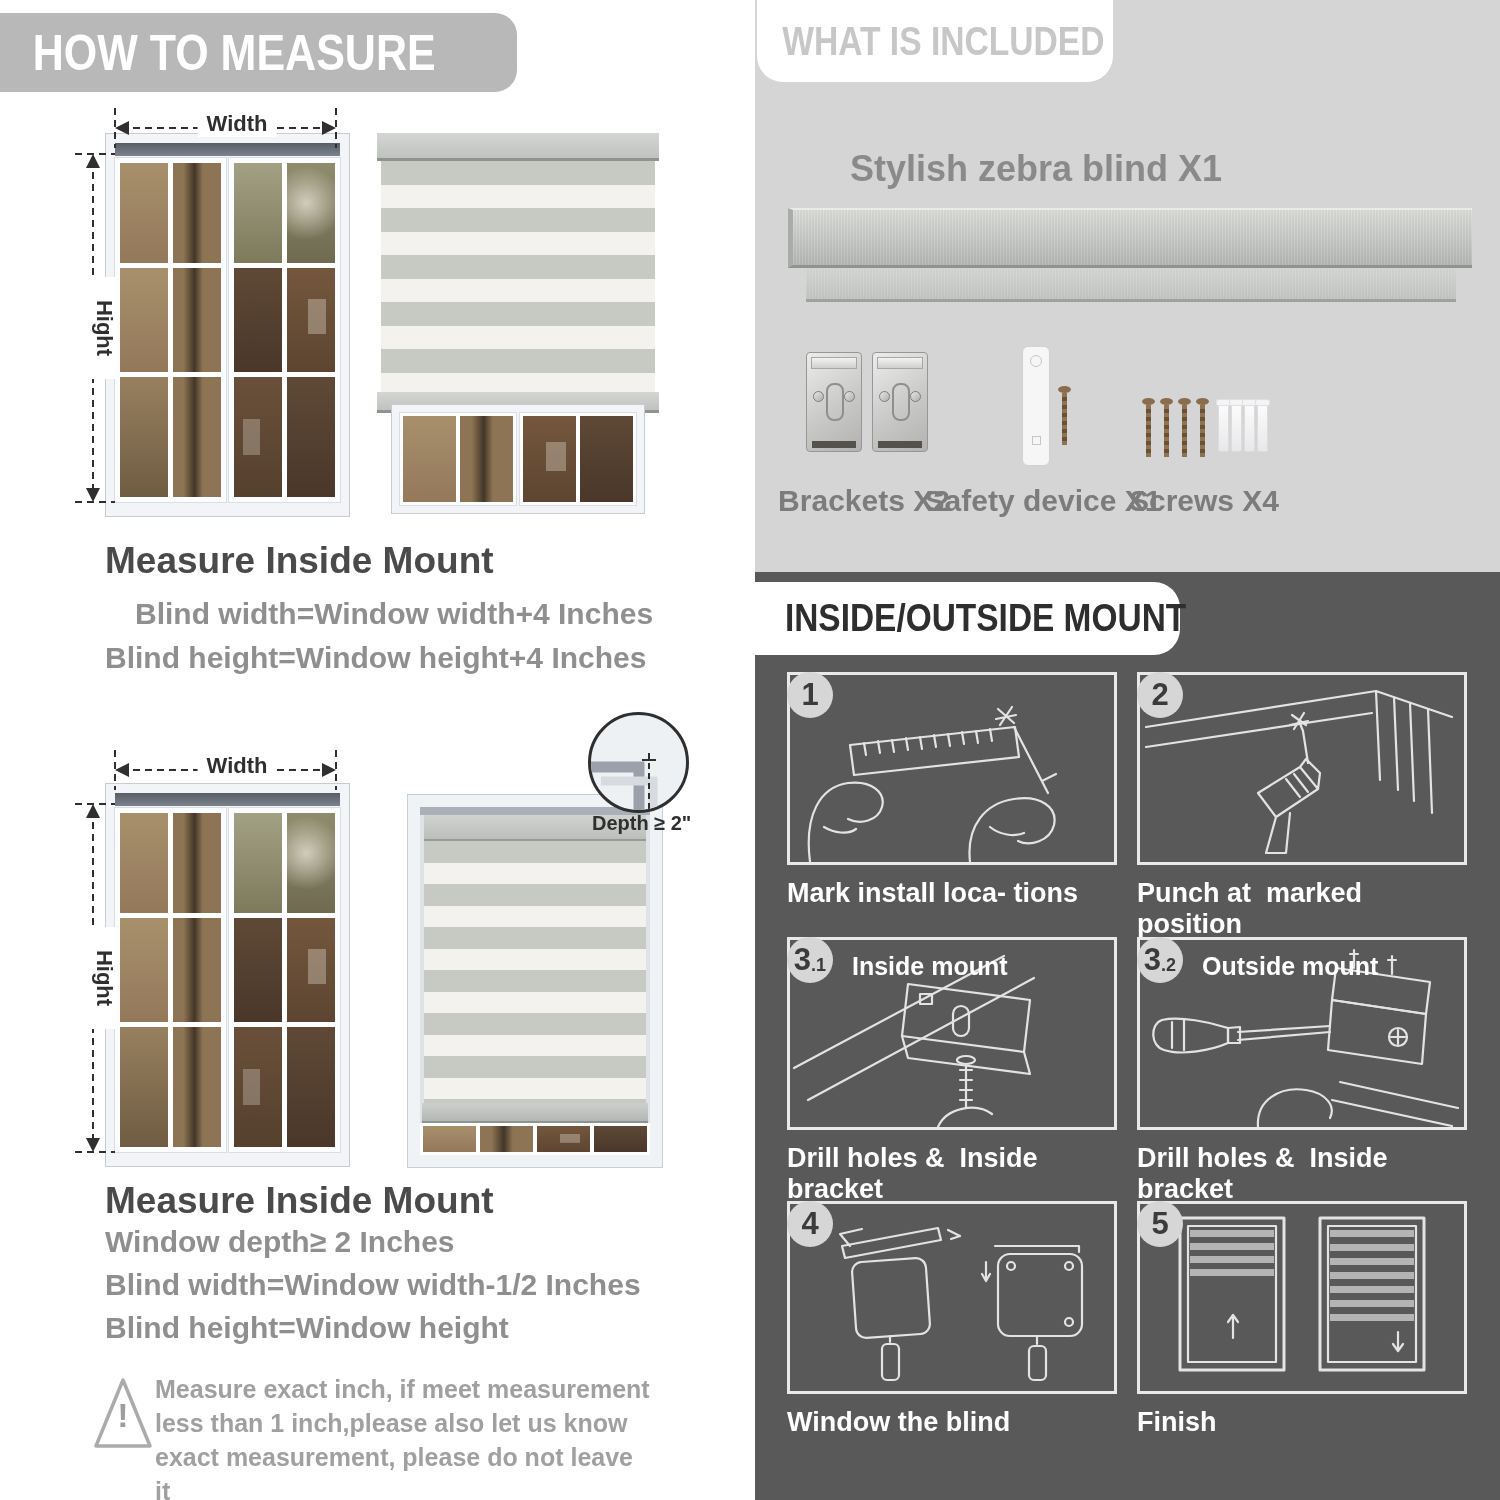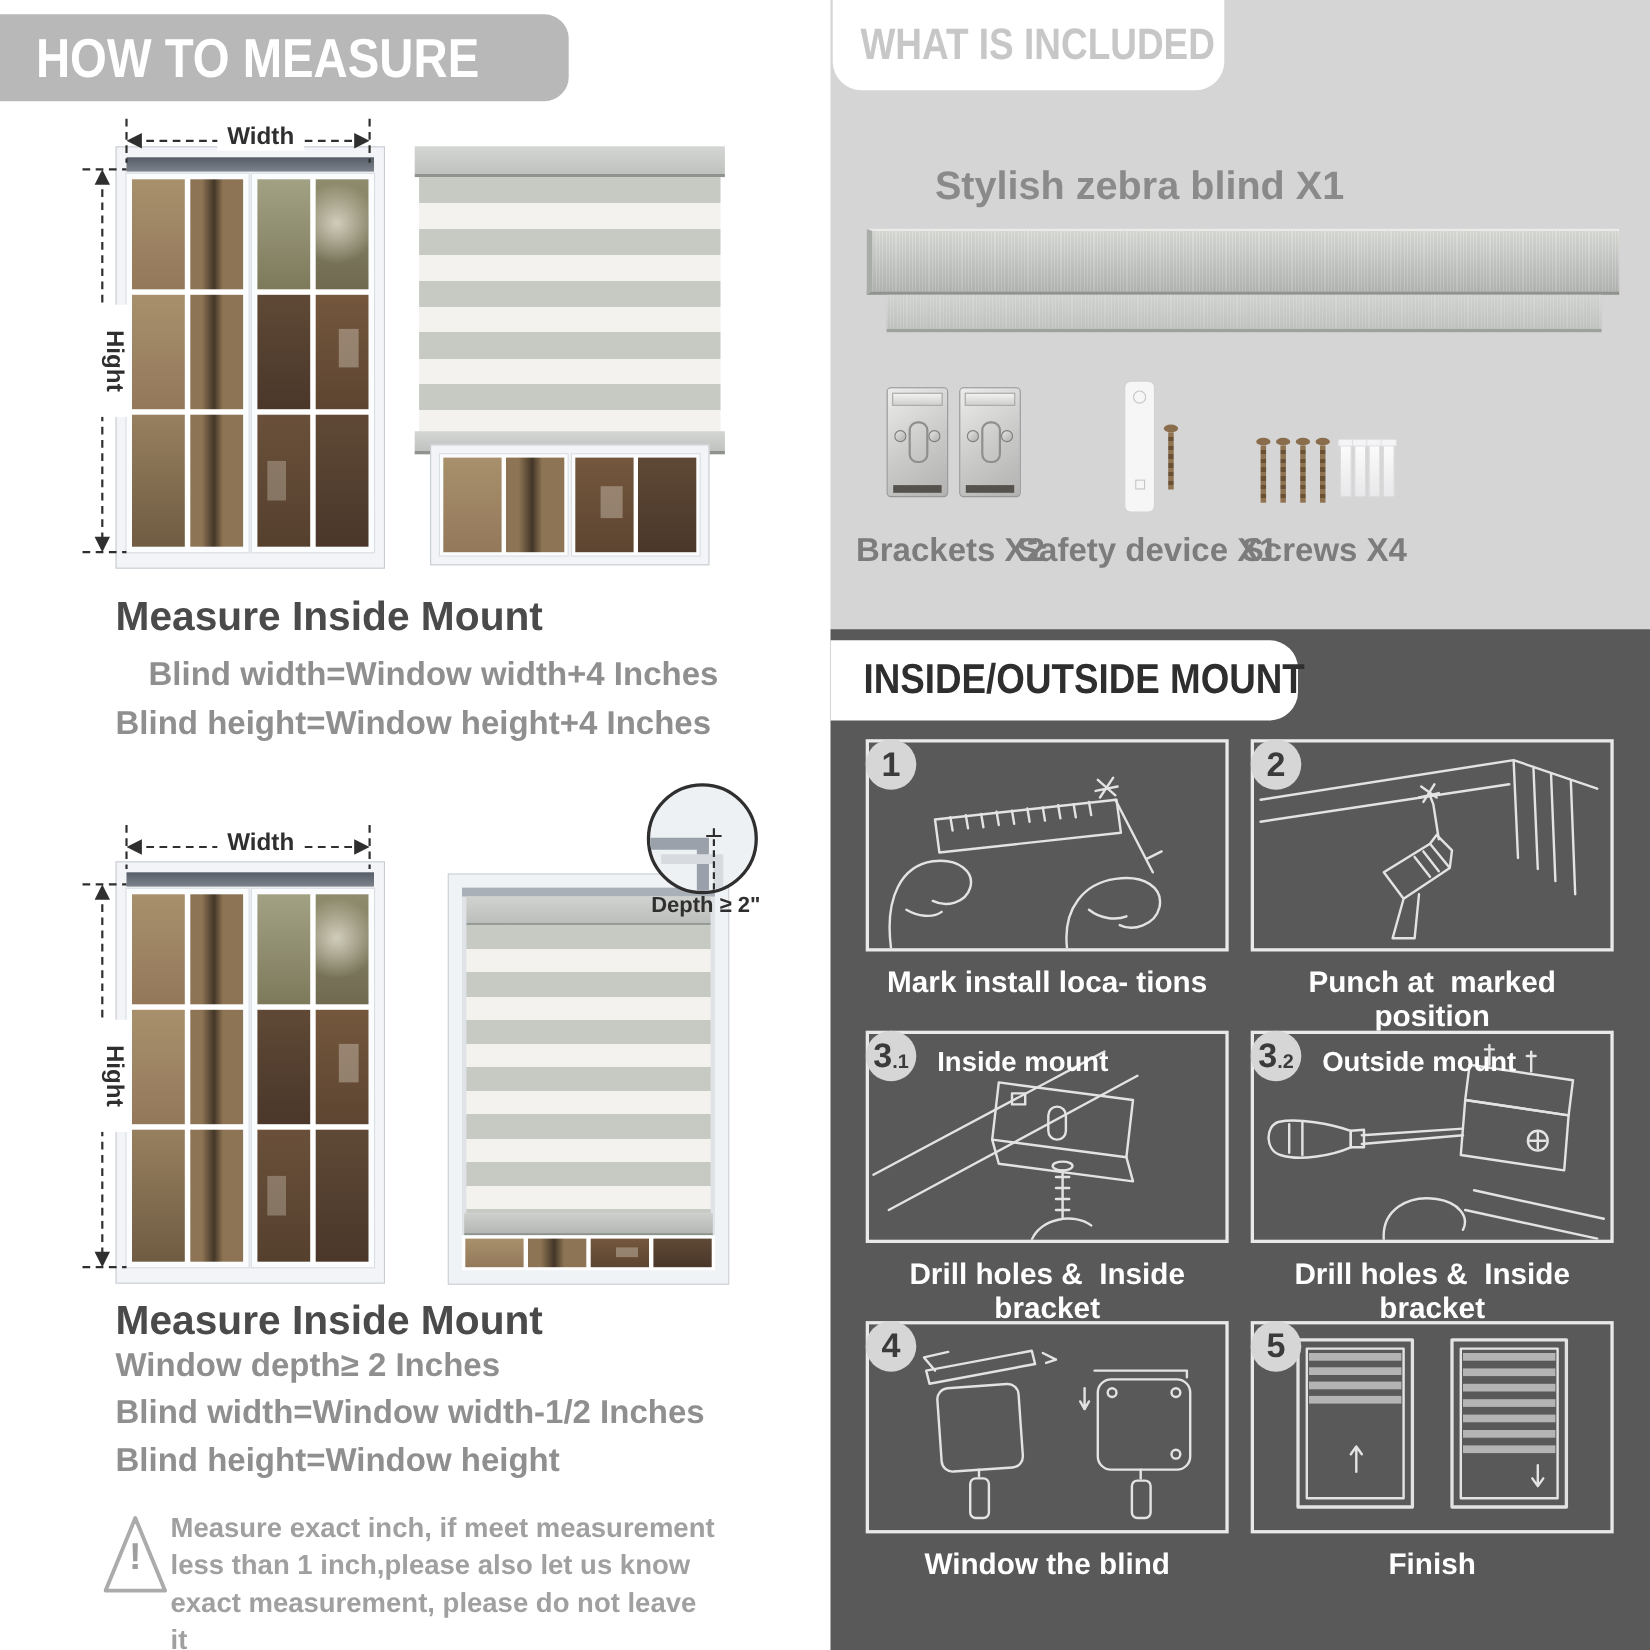--- a/index.html
+++ b/index.html
@@ -81,21 +81,21 @@
   .safety{width:26px;height:118px;background:rgba(252,252,253,.85);border:1px solid #d0d2d4;border-radius:6px;}
   .safety .hole{position:absolute;left:7px;top:8px;width:10px;height:10px;border:1.5px solid #c4c6c8;border-radius:50%;}
   .safety .sq{position:absolute;left:9px;bottom:20px;width:7px;height:7px;border:1.5px solid #c4c6c8;}
   .screw .head{width:13px;height:7px;border-radius:50%;background:#8a6d4c;margin:0 auto;}
   .screw .shaft{width:5px;height:52px;margin:0 auto;background:repeating-linear-gradient(180deg,#8f7250 0 4px,#6a5134 4px 8px);}
   .anchor{width:9px;height:50px;background:linear-gradient(180deg,#fdfdfd,#e8e8ea);border:1px solid #dcdcde;border-radius:2px;}
   .anchor::before{content:"";position:absolute;left:-3px;top:-2px;width:13px;height:5px;background:#f4f4f6;border:1px solid #e0e0e2;border-radius:2px;}
   
   .step{width:330px;}
   .step .art{height:193px;border:3px solid #e9e9e9;box-sizing:border-box;position:relative;background:#595959;}
-  .step .caption{margin-top:13px;color:#fff;font-weight:bold;font-size:27px;white-space:pre-wrap;text-align:center;}
+  .step .caption{margin-top:13px;color:#fff;font-weight:bold;font-size:27px;white-space:pre-wrap;}
   .badge{position:absolute;top:-3px;left:-3px;min-width:46px;height:46px;border-radius:50%;
          background:#d6d6d6;color:#3b3b3b;font-weight:bold;font-size:31px;
          display:flex;align-items:center;justify-content:center;padding:0 4px;box-sizing:border-box;}
   .badge .sub{font-size:18px;margin-top:10px;}
   .inlabel{position:absolute;left:62px;top:12px;color:#fff;font-weight:bold;font-size:25px;white-space:nowrap;}
   .lineart{position:absolute;inset:0;width:100%;height:100%;}
   .lineart path,.lineart rect,.lineart circle,.lineart ellipse{stroke:#e3e3e3;stroke-width:2.2;fill:none;stroke-linecap:round;stroke-linejoin:round;}
   .lineart .fillst{fill:#c4c4c4;stroke:none;opacity:.85;}
   .lineart .thick{stroke-width:3;}
   

